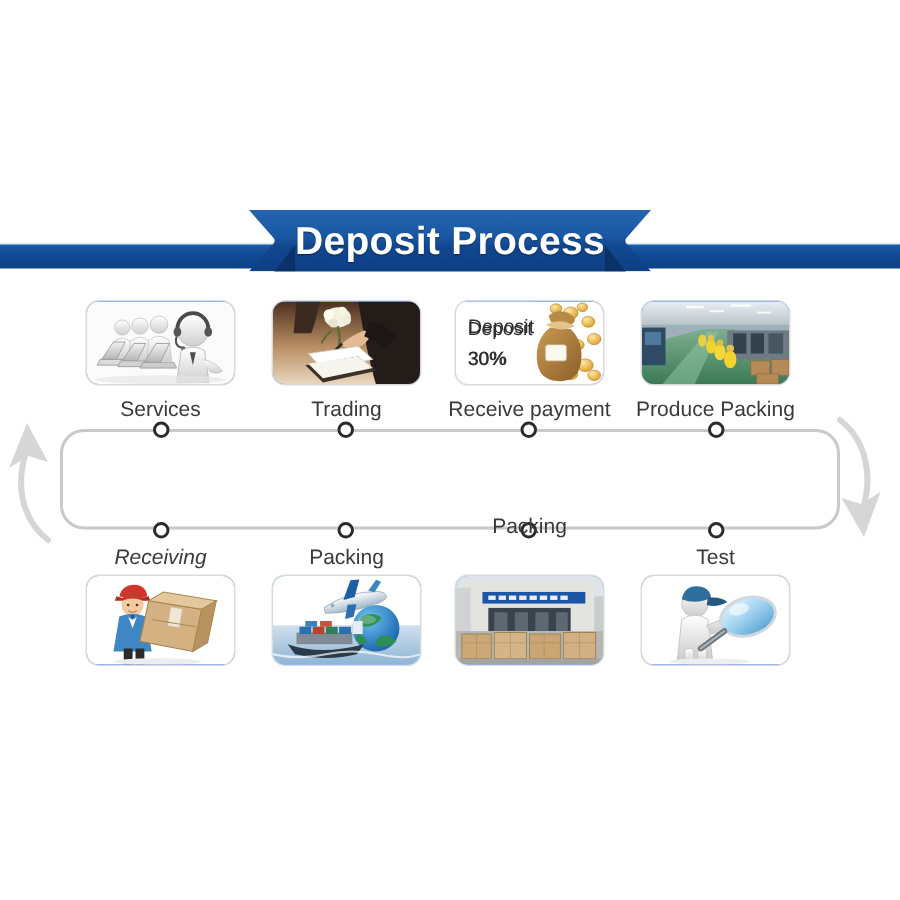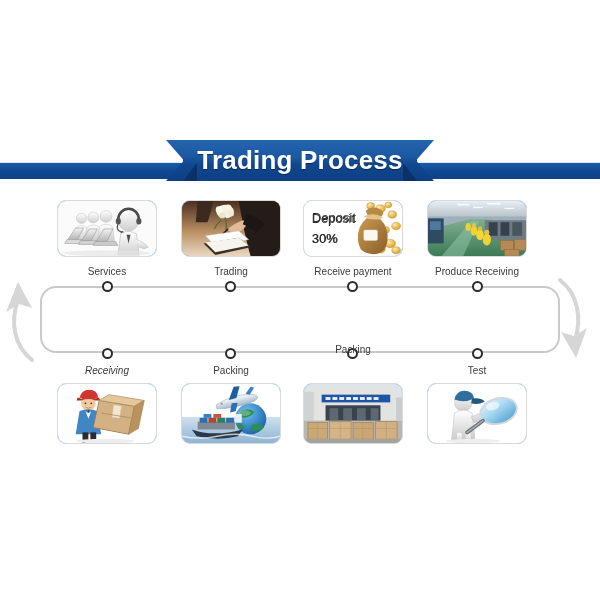--- a/index.html
+++ b/index.html
@@ -153,41 +153,41 @@
   .card-img {
     position: absolute;
     left: 0; top: 0;
     width: 100%;
     height: 100%;
   }
 
   .caption {
     position: absolute;
     text-align: center;
-    font-size: 10px;
+    font-size: 14px;
     color: #3a3a3a;
     white-space: nowrap;
     line-height: 14px;
   }
 </style>
 </head>
 <body>
 
 <div id="infographic">
 
   <div class="banner-wrap">
     <div class="banner-bar-top"></div>
     <div class="banner-bar"></div>
     <div class="ribbon">
       <div class="ribbon-tip-l"></div>
       <div class="ribbon-tip-r"></div>
       <div class="ribbon-body"></div>
       <div class="ribbon-fold-l"></div>
       <div class="ribbon-fold-r"></div>
-      <div class="ribbon-title">Trading Process</div>
+      <div class="ribbon-title">Deposit Process</div>
     </div>
   </div>
 
   <div class="card" style="left:57px; top:200px; width:100px; height:57px;">
     <svg class="card-img" viewBox="0 0 100 57" preserveAspectRatio="none">
       <defs>
         <linearGradient id="gw" x1="0" y1="0" x2="0" y2="1">
           <stop offset="0" stop-color="#ffffff"></stop>
             <stop offset="1" stop-color="#cfcfcf"></stop>
         </linearGradient>
@@ -360,21 +360,21 @@
         <ellipse cx="41" cy="27" rx="2.8" ry="4.2" fill="#eccf3d"></ellipse>
       </g>
 
       <g fill="#b68a57" stroke="#8b6a41" stroke-width="0.5">
         <rect x="74" y="41" width="13" height="10"></rect>
         <rect x="88" y="40" width="12" height="11"></rect>
         <rect x="78" y="50" width="15" height="7"></rect>
       </g>
     </svg>
   </div>
-  <div class="caption" style="left:412px; top:265px; width:130px;">Produce Receiving</div>
+  <div class="caption" style="left:412px; top:265px; width:130px;">Produce Packing</div>
 
   <div class="track"></div>
 
   <div class="node" style="left:102px; top:281px;"></div>
   <div class="node" style="left:225px; top:281px;"></div>
   <div class="node" style="left:347px; top:281px;"></div>
   <div class="node" style="left:472px; top:281px;"></div>
 
   <div class="node" style="left:102px; top:348px;"></div>
   <div class="node" style="left:225px; top:348px;"></div>

